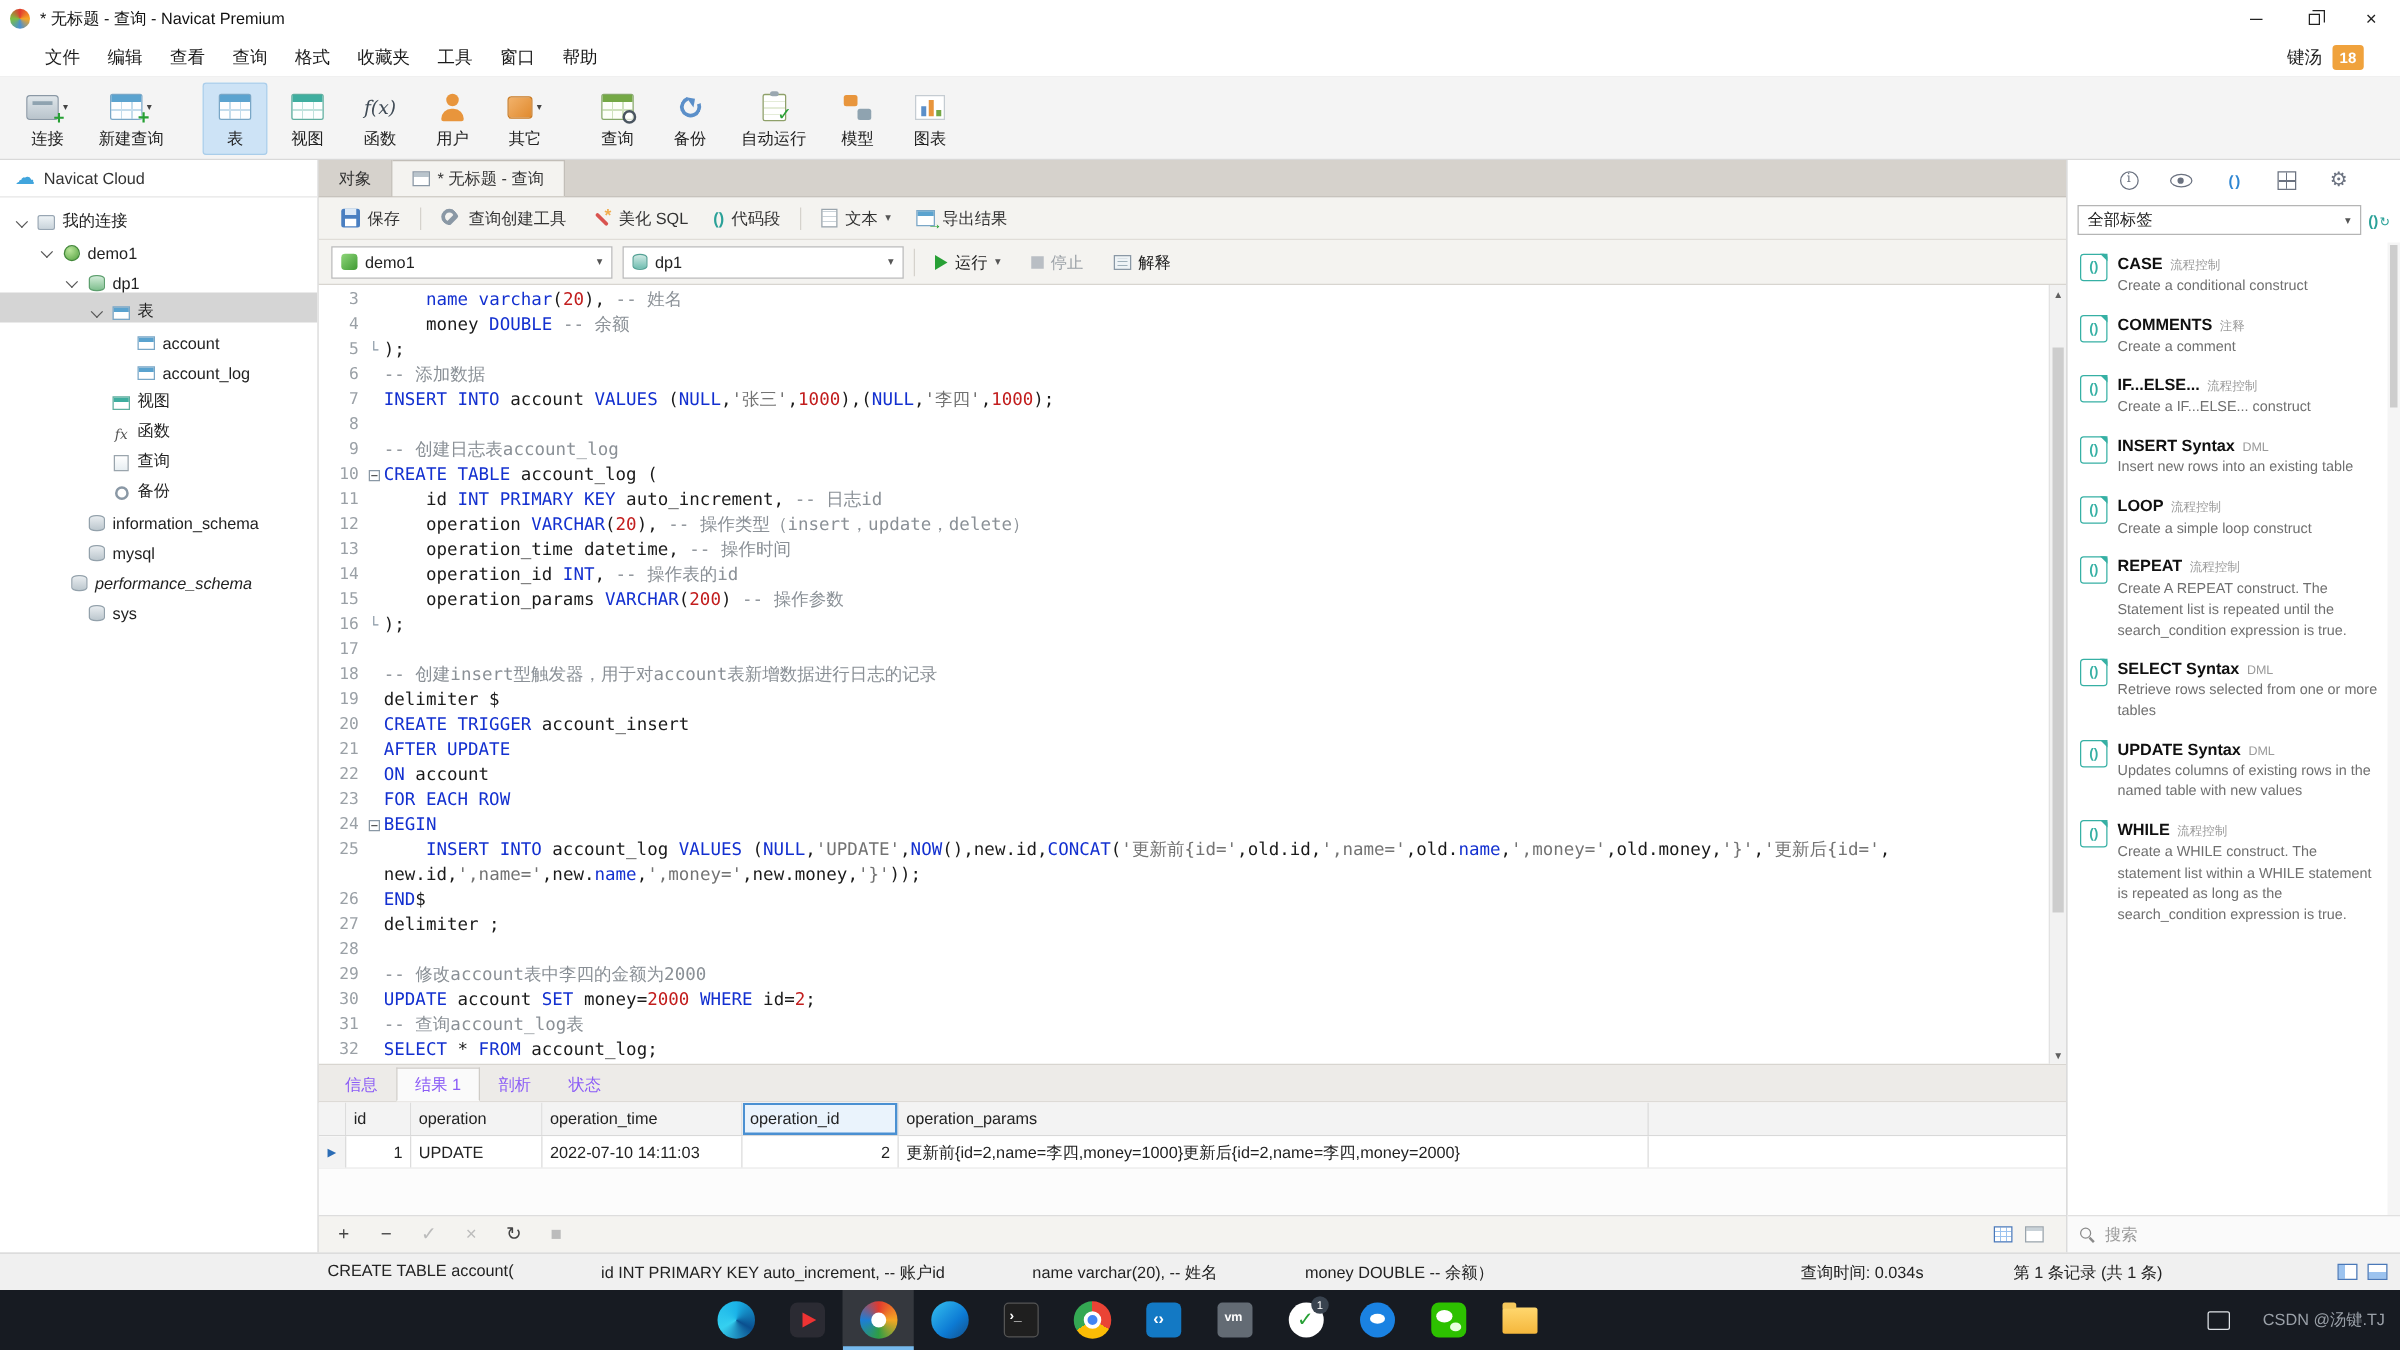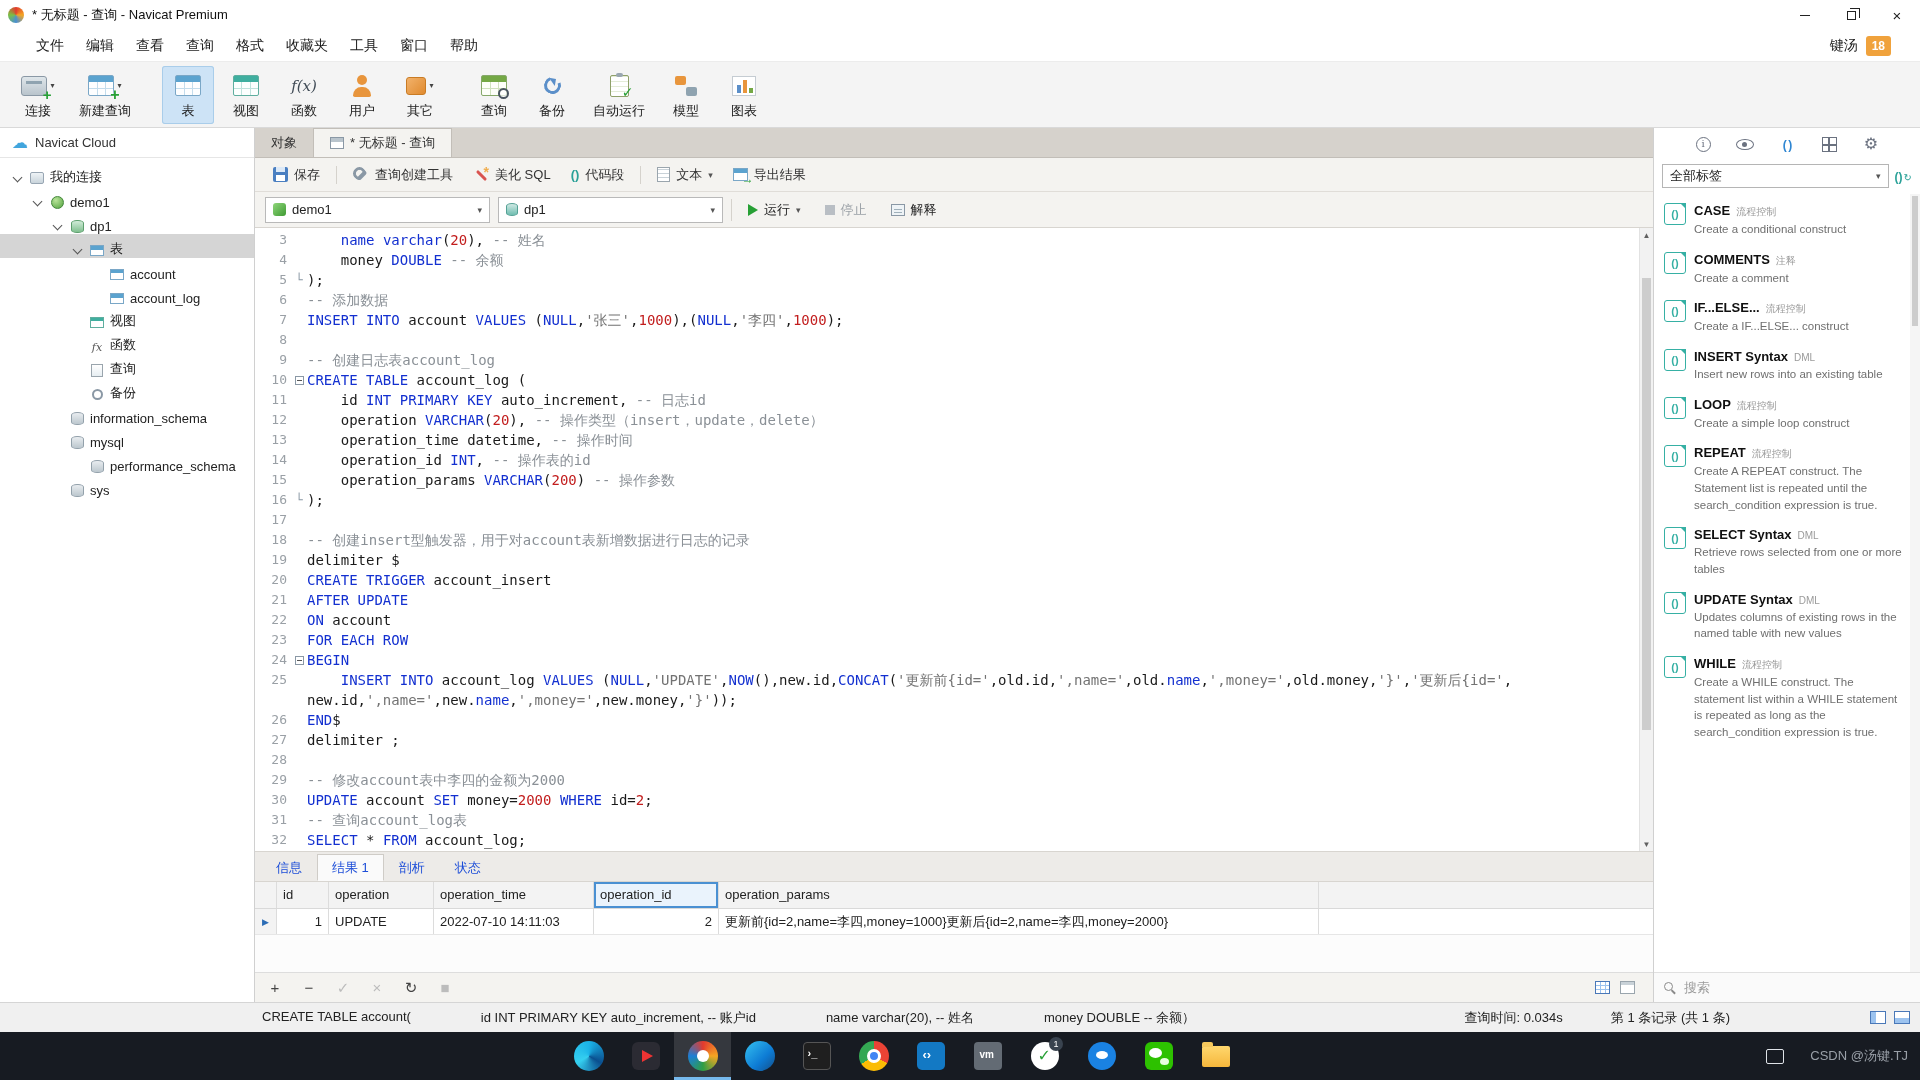--- a/index.html
+++ b/index.html
@@ -139,21 +139,21 @@
 .fold-box::after{content:"";position:absolute;left:1px;right:1px;top:3px;height:1px;background:#555}
 .ed-code{white-space:pre;flex:1;overflow:hidden}
 .tk-p{color:#1a1a1a}.tk-k{color:#1330d0}.tk-c{color:#8a9096}.tk-s{color:#737373}.tk-n{color:#c21d1d}
 .editor-scrollbar{width:14px;flex:none;background:#f2f2f2;border-left:1px solid #e2e2e2;display:flex;flex-direction:column}
 .sb-btn{height:14px;display:flex;align-items:center;justify-content:center;color:#606060;font-size:8px}
 .sb-track{flex:1;position:relative}
 .sb-thumb{position:absolute;left:2px;right:2px;top:6%;height:76%;background:#cdcdcd}
 
 
 .result-tabs{height:30px;background:#edebe8;border-bottom:1px solid #d8d5d0;display:flex;align-items:flex-end;padding-left:6px;flex:none}
-.rtab{height:27px;line-height:25px;padding:0 14px;font-size:13px;color:#1d4ed8;border:1px solid transparent}
+.rtab{height:27px;line-height:25px;padding:0 14px;font-size:13px;color:#8b5cf6;border:1px solid transparent}
 .rtab.active{background:#fafafa;border:1px solid #cfccc7;border-bottom-color:#fafafa}
 .grid{height:90px;flex:none;display:flex;flex-direction:column;background:#fdfdfd;overflow:hidden}
 .rg-header{display:flex;height:27px;background:#f3f3f3;border-bottom:1px solid #d9d9d9;flex:none}
 .rg-row{display:flex;height:26px;background:#fff;border-bottom:1px solid #e6e6e6;flex:none}
 .rg-cell{flex:none;border-right:1px solid #dcdcdc;padding:0 6px;line-height:25px;font-size:13px;white-space:nowrap;overflow:hidden}
 .rg-h{background:#f3f3f3}
 .rg-h.selcol{box-shadow:inset 0 0 0 2px #4a90d2;background:#eaf3fc}
 .rg-marker{width:22px;padding:0;text-align:center;background:#f3f3f3;color:#2b6cb5;font-size:9px;line-height:26px}
 .rg-cell.num{text-align:right}
 .rg-empty{flex:1;background:#fcfcfc}
@@ -197,21 +197,21 @@
 .rp-search{height:30px;flex:none;border-top:1px solid #e0e0e0;background:#fafafa;display:flex;align-items:center;gap:7px;padding:0 9px;color:#9a9a9a;font-size:13px}
 .i-search-icon{position:relative;width:14px;height:14px;flex:none}
 .i-search-icon::before{content:"";position:absolute;left:1px;top:1px;width:7px;height:7px;border:1.5px solid #8a8a8a;border-radius:50%}
 .i-search-icon::after{content:"";position:absolute;width:5px;height:1.5px;background:#8a8a8a;right:1px;bottom:2px;transform:rotate(45deg)}
 
 
 .statusbar{height:30px;flex:none;background:#f0f0f0;border-top:1px solid #d5d5d5;display:flex;align-items:center;font-size:13px;color:#222}
 .sb-left{display:flex;padding-left:262px;min-width:0;overflow:hidden}
 .seg{margin-right:70px;white-space:nowrap}
 .sb-right{margin-left:auto;display:flex;align-items:center;flex:none}
-.sb-time{margin-right:48px;white-space:nowrap}
+.sb-time{margin-right:72px;white-space:nowrap}
 .sb-rec{margin-right:140px;white-space:nowrap}
 .i-dock-left-icon{display:inline-block;width:16px;height:13px;border:1px solid #4a78b8;background:linear-gradient(90deg,#9cc3ef 0 5px,#fff 5px);margin-right:8px}
 .i-dock-bottom-icon{display:inline-block;width:16px;height:13px;border:1px solid #4a78b8;background:linear-gradient(0deg,#9cc3ef 0 5px,#fff 5px);margin-right:10px}
 
 
 .taskbar{height:48px;flex:none;background:#171b22;display:flex;align-items:stretch;color:#cfd3d8}
 .tk-apps{display:flex;margin-left:560px}
 .tk-app{width:57px;display:flex;align-items:center;justify-content:center;position:relative}
 .tk-app.active{background:rgba(255,255,255,.13);box-shadow:inset 0 -3px 0 #76b9ed}
 .tk-badge{position:absolute;top:5px;right:10px;min-width:14px;height:14px;border-radius:50%;background:#39434f;color:#fff;font-size:9px;line-height:14px;text-align:center}
@@ -442,21 +442,21 @@
             </span>
             <span>information_schema</span>
           </div>
           <div class="tree-row" style="padding-left: 50px;">
             <span class="chev-sp"></span>
             <span class="tico">
               <span class="i-database-icon"></span>
             </span>
             <span>mysql</span>
           </div>
-          <div class="tree-row" style="padding-left: 70px;">
+          <div class="tree-row" style="padding-left: 36px; font-style: italic;">
             <span class="chev-sp"></span>
             <span class="tico">
               <span class="i-database-icon"></span>
             </span>
             <span>performance_schema</span>
           </div>
           <div class="tree-row" style="padding-left: 50px;">
             <span class="chev-sp"></span>
             <span class="tico">
               <span class="i-database-icon"></span>

